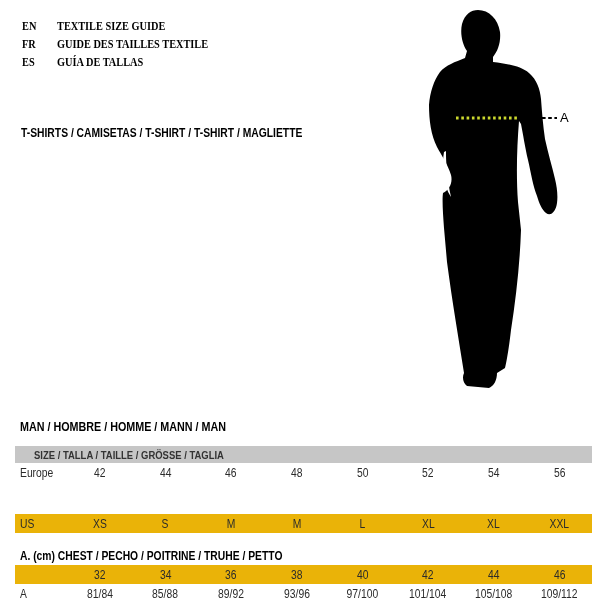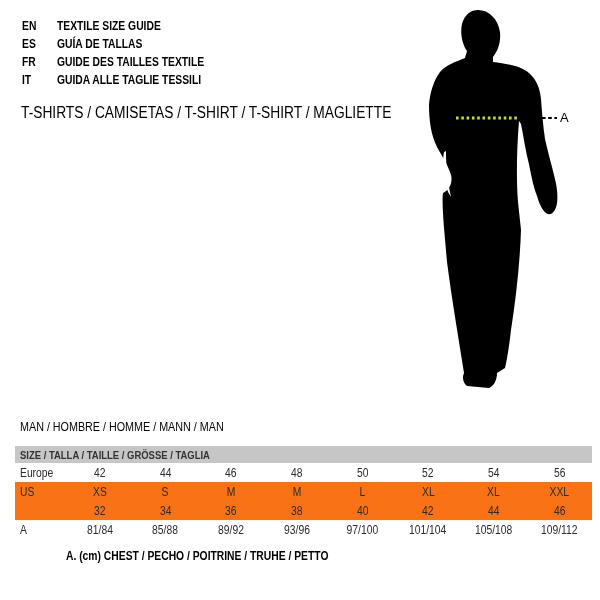--- a/index.html
+++ b/index.html
@@ -10,67 +10,63 @@
     font-family:"Liberation Sans","DejaVu Sans",sans-serif;
     color:#000;
     overflow:hidden;
   }
   
   .cx  { display:inline-block; transform:scaleX(0.86); transform-origin:0 50%; white-space:nowrap; }
   .cxc { display:inline-block; transform:scaleX(0.86); transform-origin:50% 50%; white-space:nowrap; }
 
   
   .langs { position:absolute; left:22px; top:17px; }
-  .lang-row { display:flex; align-items:center; height:18px; font-size:12px; font-weight:700; }
+  .lang-row { display:flex; align-items:center; height:18px; font-size:12px; font-weight:700;font-family:Liberation Serif, serif; }
   .lang-code { width:35px; }
 
   
-  .cats { position:absolute; left:21px; top:104px; font-size:16px; font-weight:400; line-height:18.5px; }
+  .cats { position:absolute; left:21px; top:124px; font-size:12px; font-weight:700; line-height:18.5px; }
 
   
   .figure-svg { position:absolute; left:0; top:0; width:600px; height:600px; }
 
   .a-label { position:absolute; left:560px; top:110px; font-size:13px; font-weight:400; }
 
   
-  .section-title { position:absolute; left:20px; top:420px; font-size:12.5px; font-weight:400; }
+  .section-title { position:absolute; left:20px; top:420px; font-size:12.5px; font-weight:700; }
 
   
   .size-table { position:absolute; left:15px; top:446px; width:577px; }
   .st-header {
     height:17px; background:#c6c6c6; display:flex; align-items:center;
-    padding-left:5px; font-size:11px; font-weight:700; color:#333;
+    padding-left:19px; font-size:11px; font-weight:700; color:#333;
   }
   .st-row { height:19px; display:flex; align-items:center; font-size:12px; color:#2b2b2b; }
-  .st-row.shaded { background:#f97316; }
+  .st-row.shaded { background:#eab308;margin-top:32px; }
   .st-label { width:52px; padding-left:5px; }
   .st-cell { flex:1; text-align:center; }
 
   
-  .footnote { position:absolute; left:20px; top:549px; font-size:12px; font-weight:700;margin-left:46px; }
+  .footnote { position:absolute; left:20px; top:549px; font-size:12px; font-weight:700; }
 </style>
 </head>
 <body>
 
 <div class="langs">
   <div class="lang-row">
     <span class="lang-code"><span class="cx">EN</span></span>
     <span class="cx">TEXTILE SIZE GUIDE</span>
   </div>
   <div class="lang-row">
-    <span class="lang-code"><span class="cx">ES</span></span>
-    <span class="cx">GUÍA DE TALLAS</span>
-  </div>
-  <div class="lang-row">
     <span class="lang-code"><span class="cx">FR</span></span>
     <span class="cx">GUIDE DES TAILLES TEXTILE</span>
   </div>
   <div class="lang-row">
-    <span class="lang-code"><span class="cx">IT</span></span>
-    <span class="cx">GUIDA ALLE TAGLIE TESSILI</span>
+    <span class="lang-code"><span class="cx">ES</span></span>
+    <span class="cx">GUÍA DE TALLAS</span>
   </div>
 </div>
 
 <div class="cats">
   <div><span class="cx">T-SHIRTS / CAMISETAS / T-SHIRT / T-SHIRT / MAGLIETTE</span></div>
 </div>
 
 <svg class="figure-svg" viewBox="0 0 600 600" aria-hidden="true">
   <path fill-rule="evenodd" d="M478,10 C489,10 498,19 500,32 C501,42 498,51 493,57 L493,62
            C508,64 521,66 529,73 C537,80 540,89 541,99 C542,112 543,126 545,139

